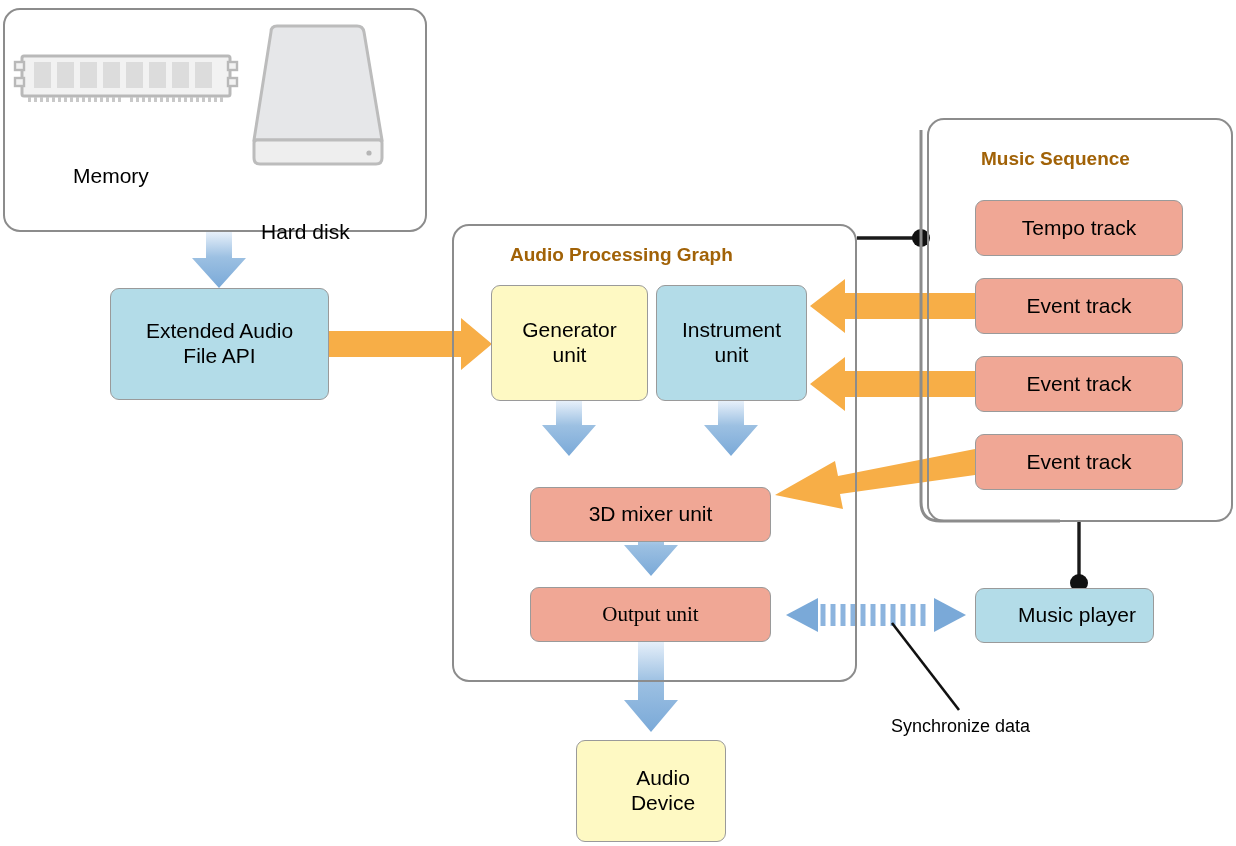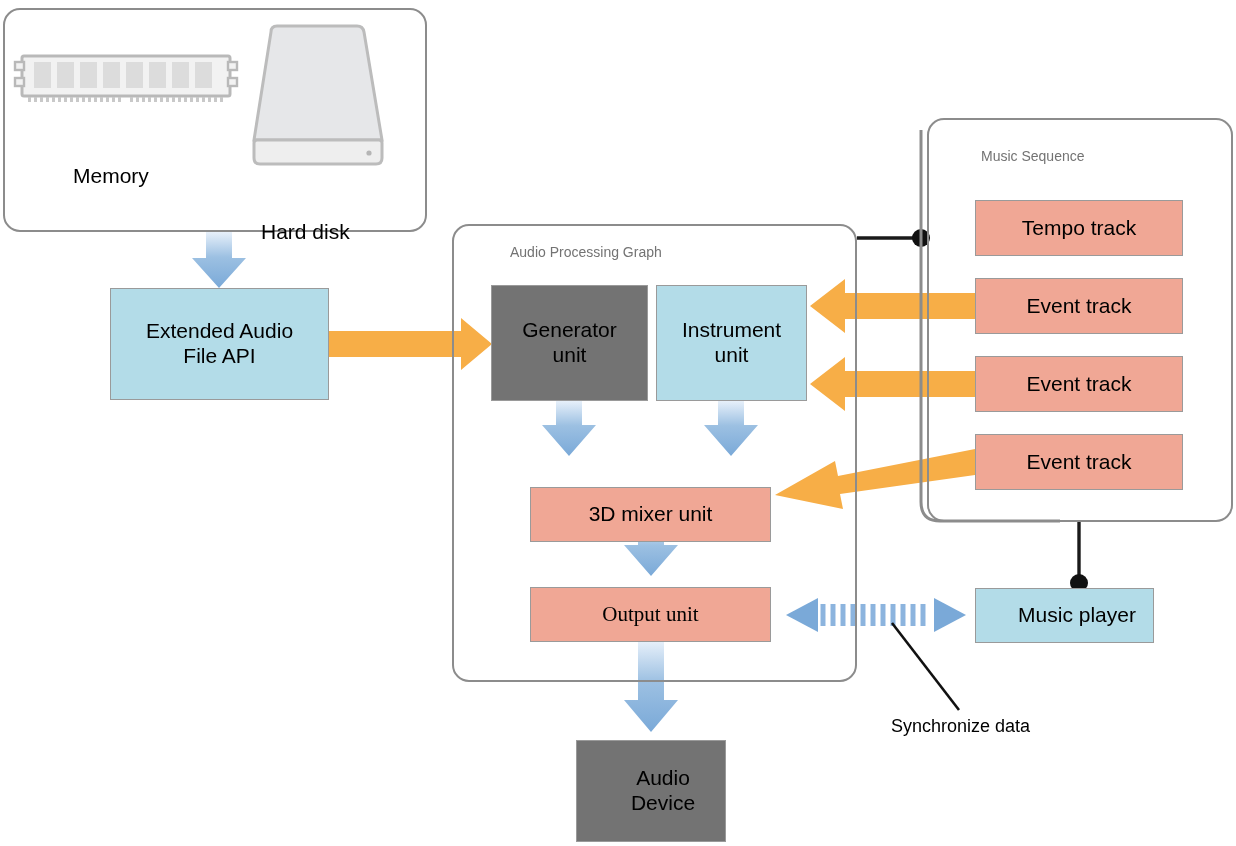--- a/index.html
+++ b/index.html
@@ -24,55 +24,55 @@
     width: 1236px;
     height: 846px;
   }
   .box {
     position: absolute;
     box-sizing: border-box;
     display: flex;
     align-items: center;
     justify-content: center;
     text-align: center;
-    border-radius: 0;
+    border-radius: 9px;
     border: 1.6px solid #9a9a9a;
     color: #000000;
     font-size: 21px;
     line-height: 1.18;
     white-space: pre-line;
   }
   .group-box {
     position: absolute;
     box-sizing: border-box;
     border: 2px solid #8c8c8c;
     border-radius: 17px;
     background: transparent;
   }
   .group-title {
     position: absolute;
-    font-weight: normal;
-    font-size: 14px;
-    color: #737373;
+    font-weight: bold;
+    font-size: 19px;
+    color: #a16207;
     white-space: nowrap;
   }
   .plain-label {
     position: absolute;
     font-size: 21px;
     color: #000000;
     white-space: nowrap;
     margin-top: 36px;
   }
   .small-label {
     position: absolute;
     font-size: 18px;
     color: #000000;
     white-space: nowrap;
   }
-  .green  { background: #737373; }
+  .green  { background: #fef9c3; }
   .blue   { background: #b3dce8; }
   .salmon { background: #f0a795; }
 </style>
 </head>
 <body>
 
 <div id="stage">
 
   <svg class="svg-layer" viewBox="0 0 1236 846">
     <defs>

